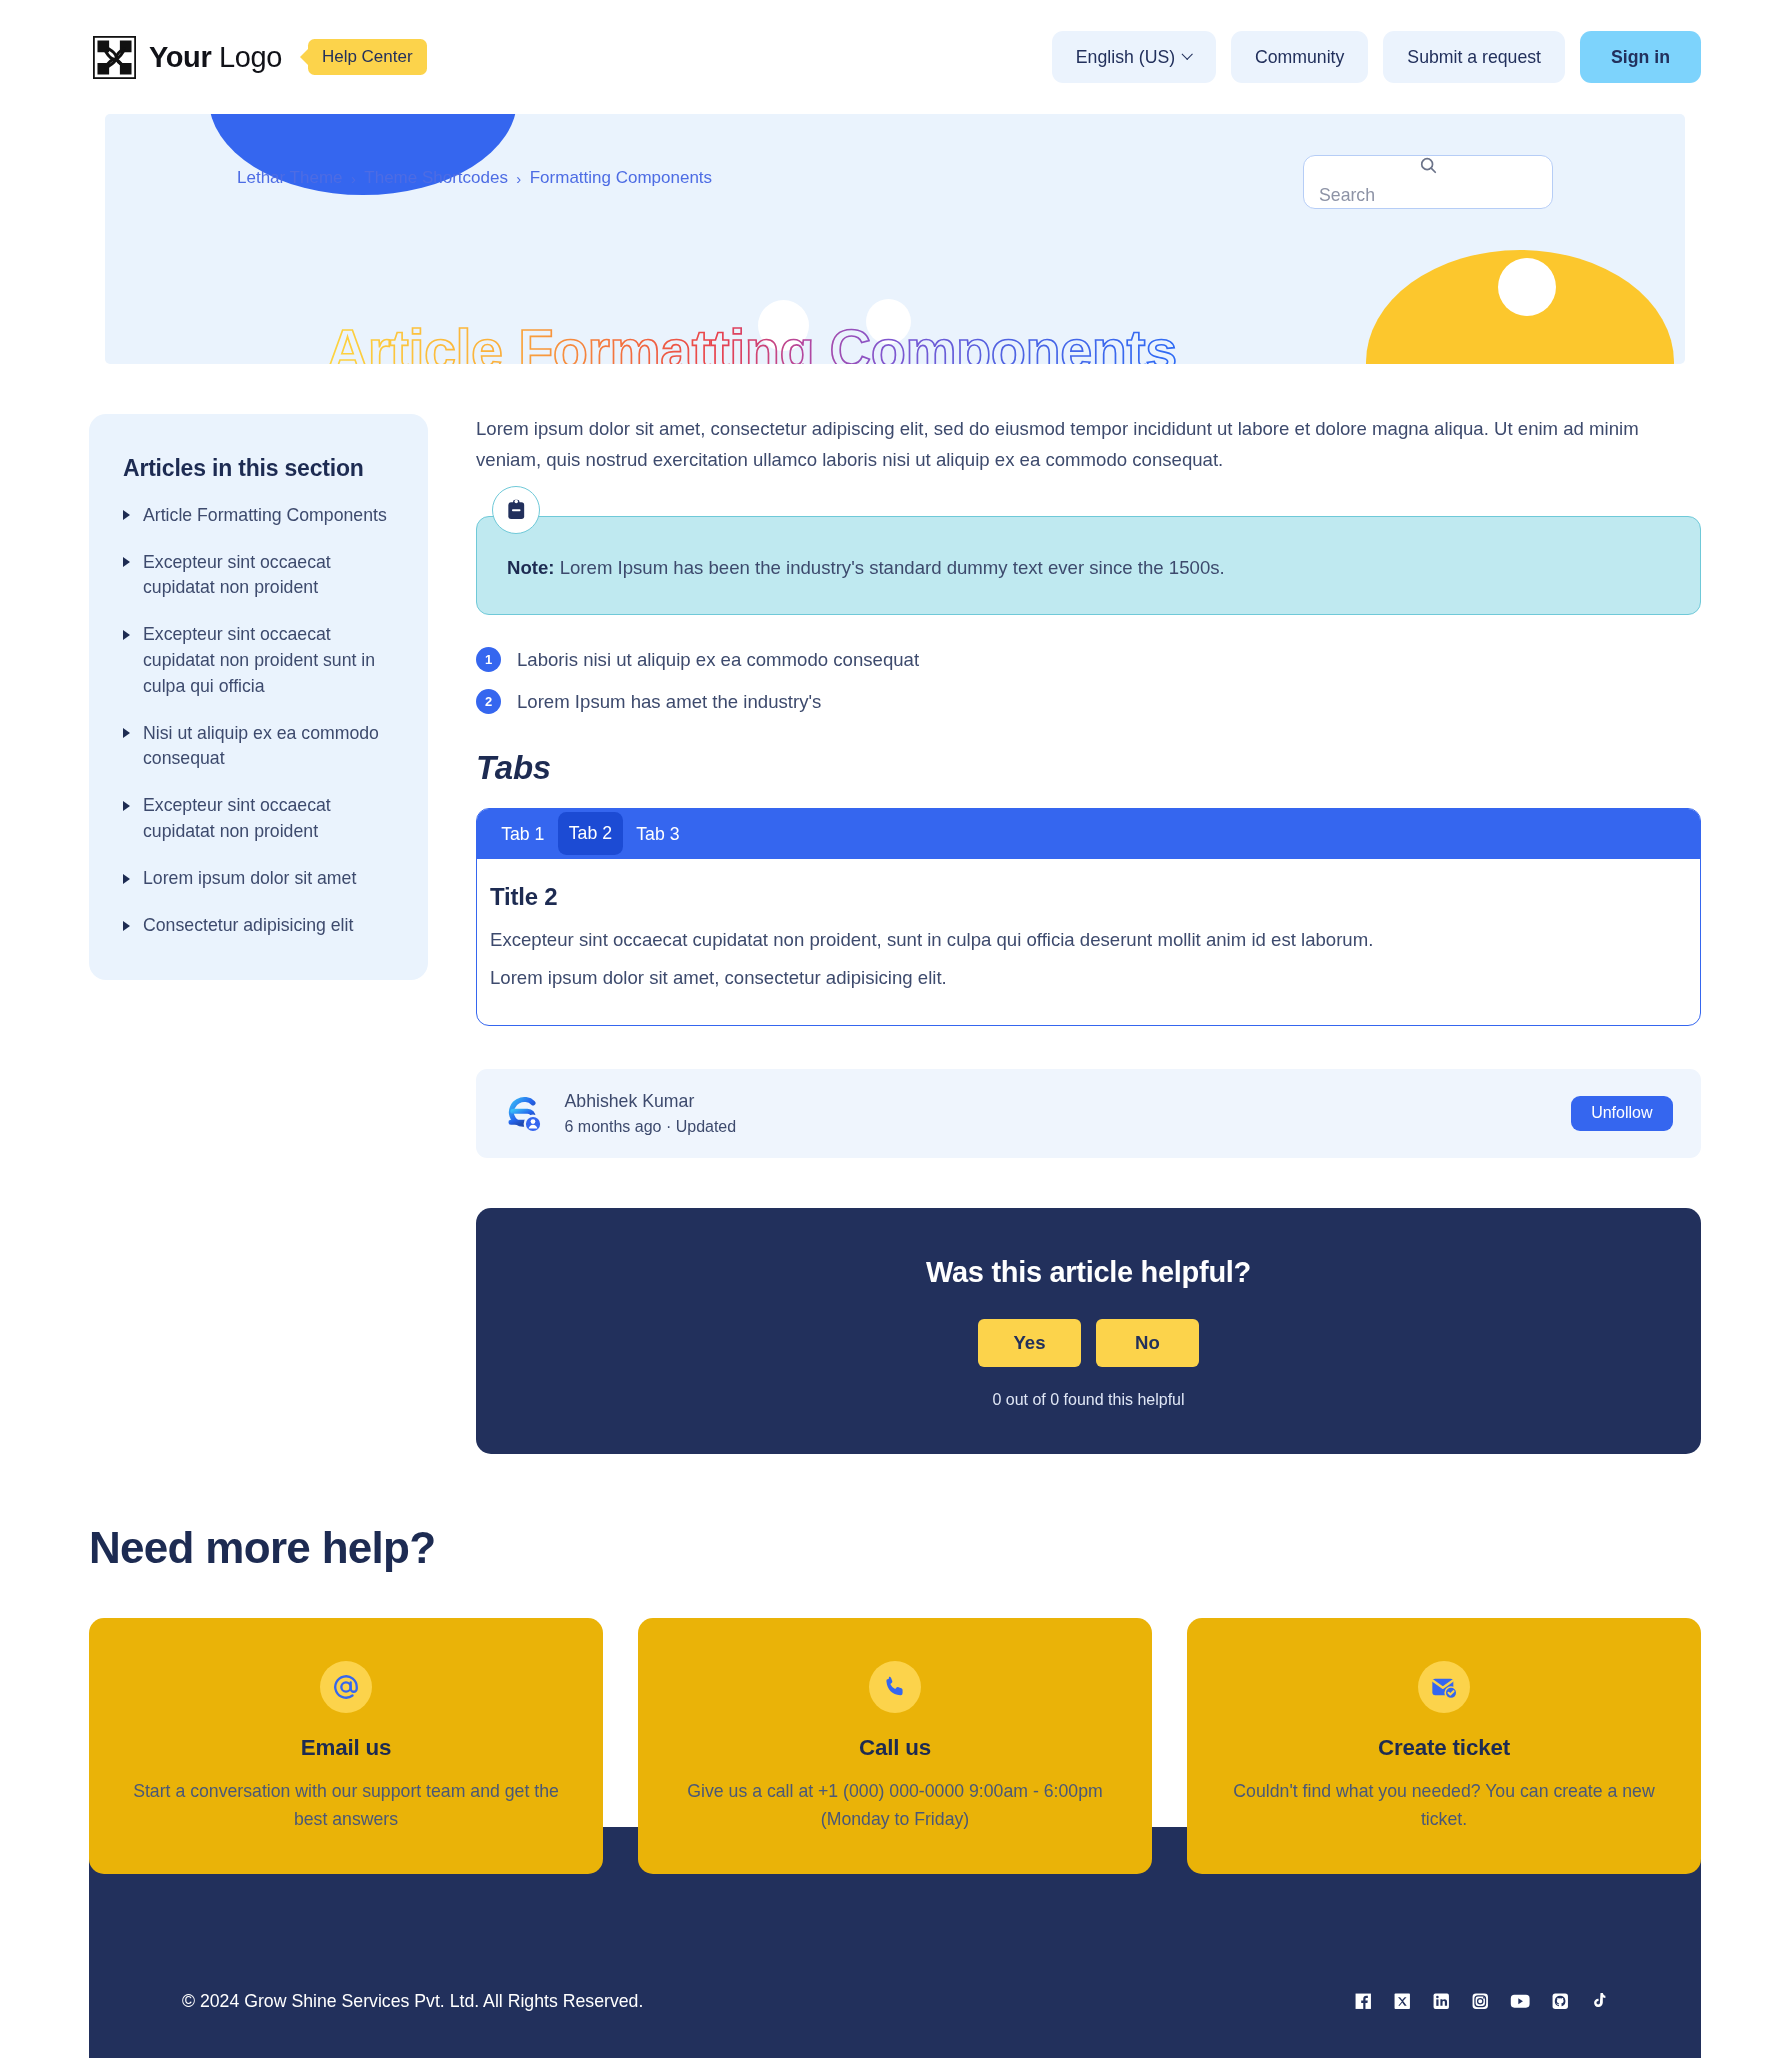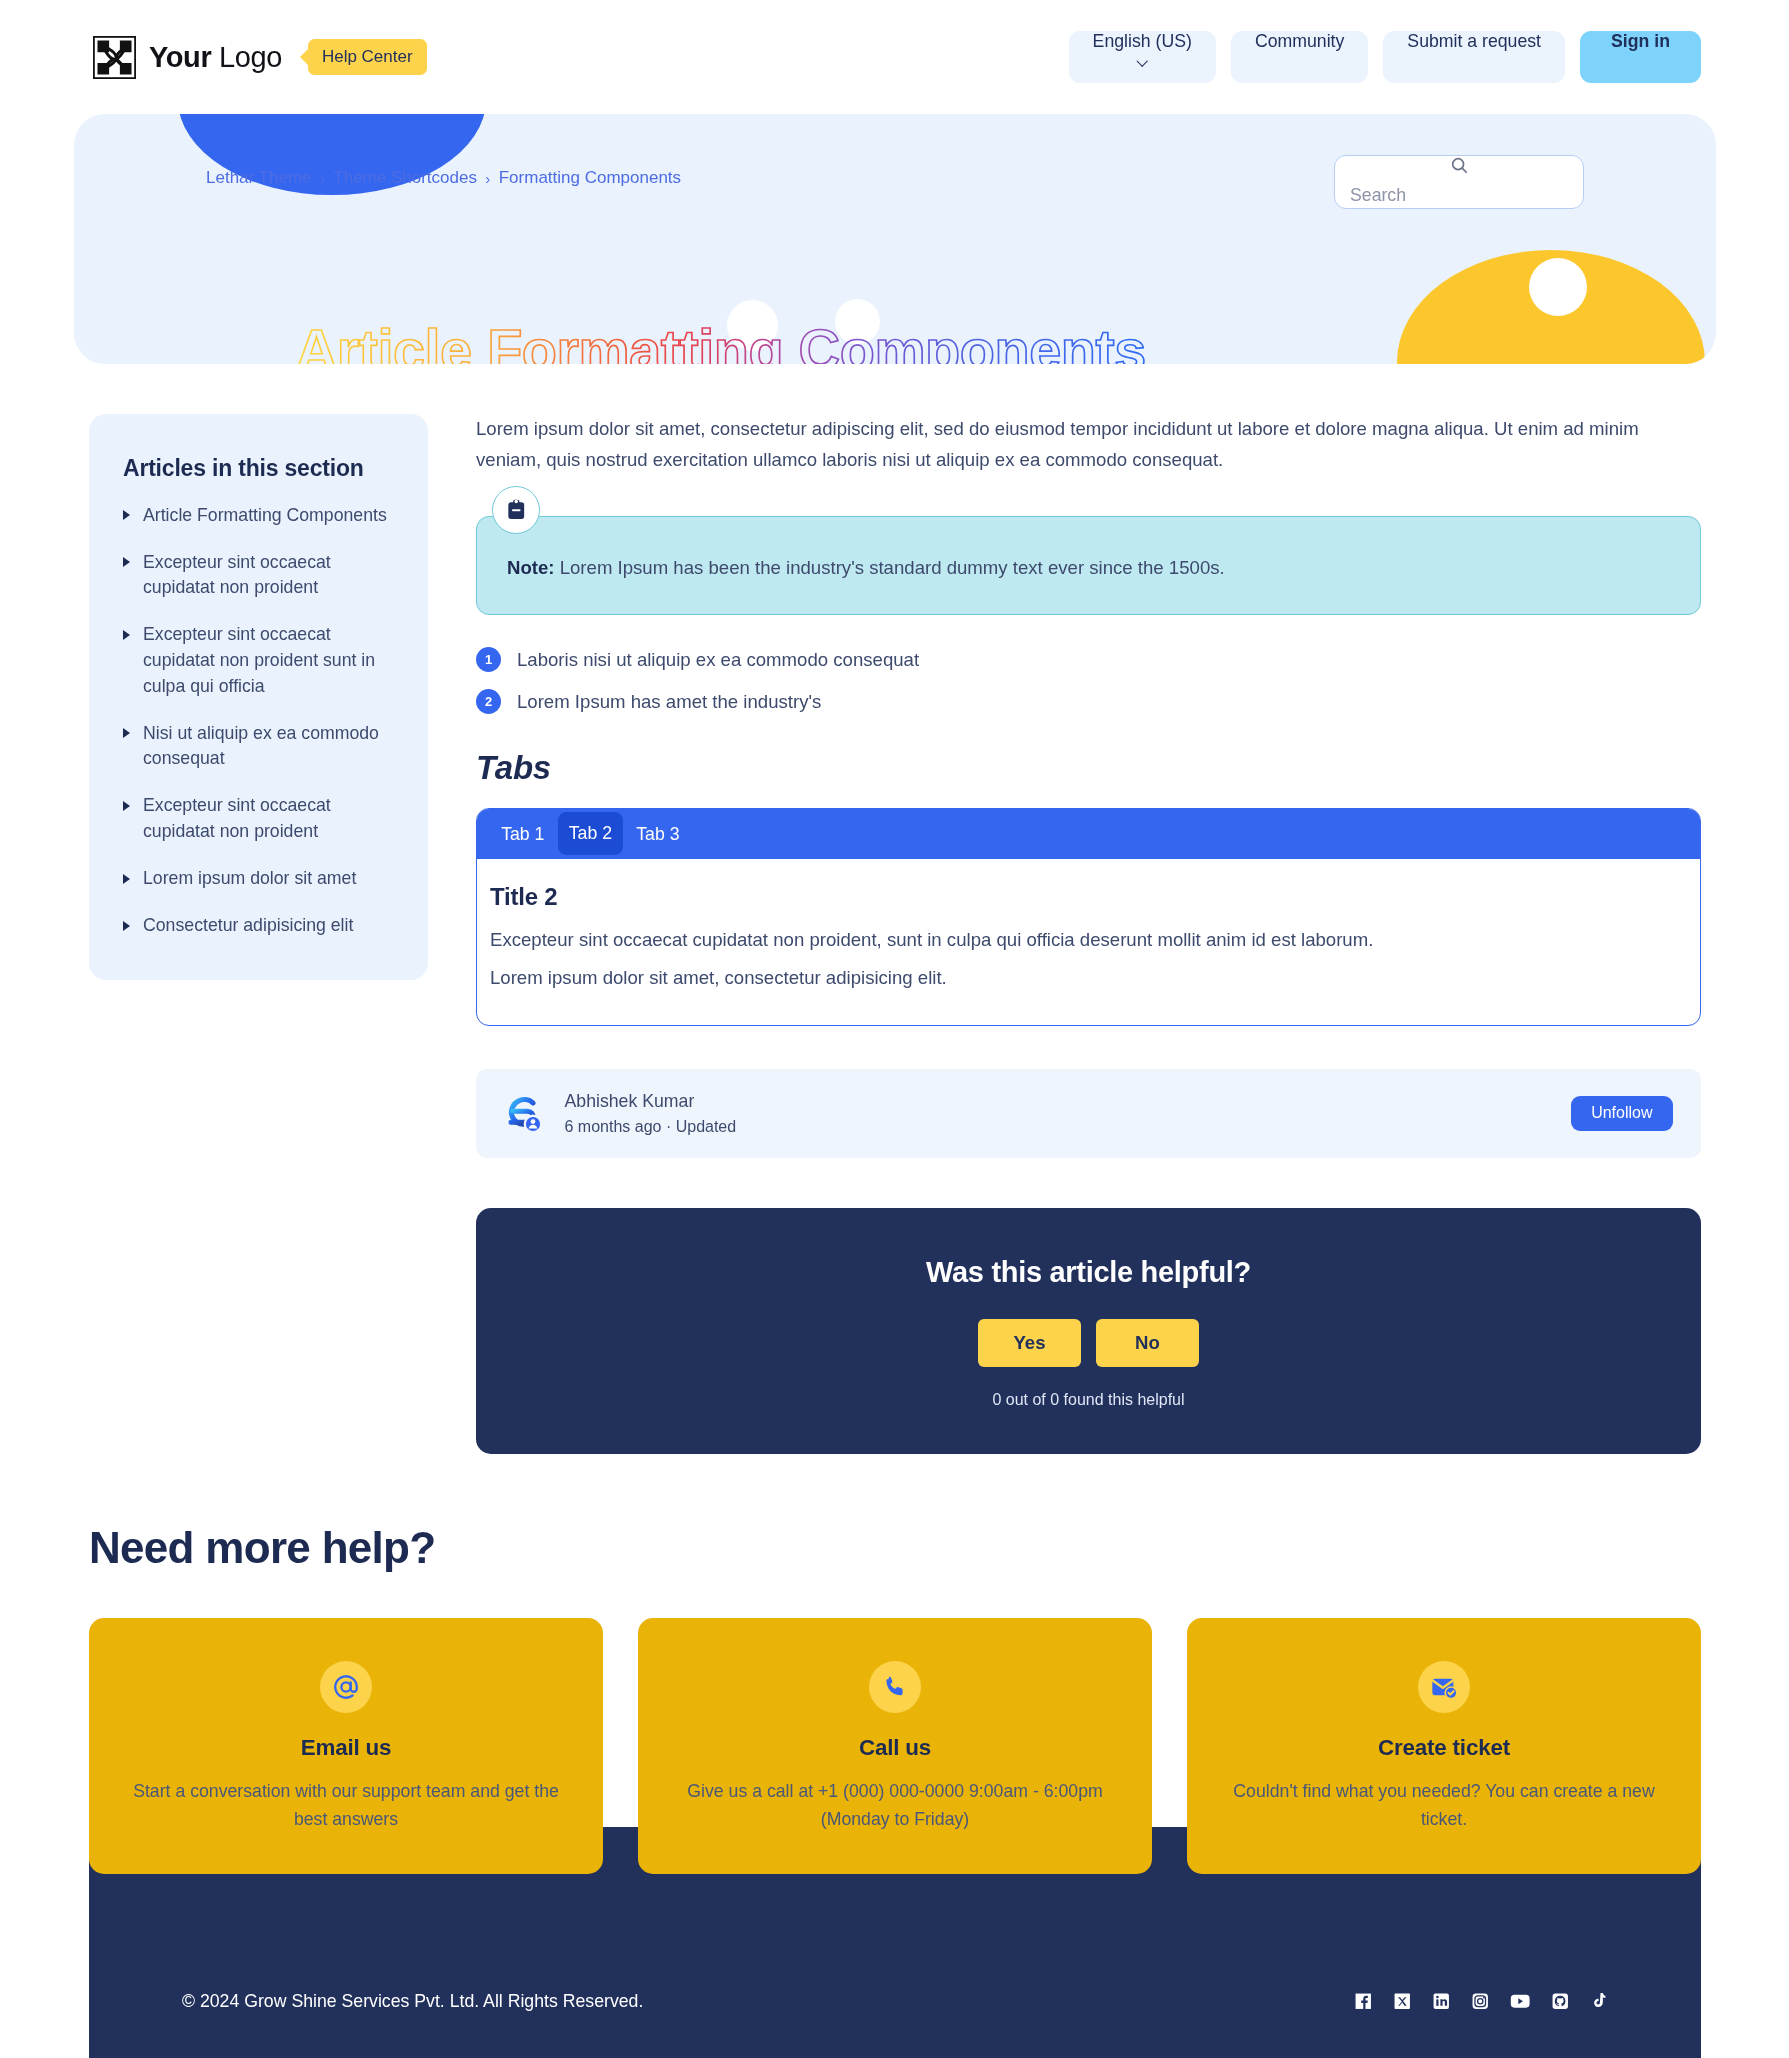--- a/index.html
+++ b/index.html
@@ -54,32 +54,31 @@
     color: #22305c;
     font-size: 17.7px;
     font-family: inherit;
     padding: 0 24px;
     height: 52px;
     display: flex;
     align-items: center;
     gap: 8.4px;
     cursor: pointer;
     white-space: nowrap;
-    flex-direction: column;
   }
   .nav-btn.primary { background: #7dd3fc; font-weight: 600; padding: 0 31px; }
   .caret { display: inline-block; width: 8.4px; height: 8.4px; border-right: 1.9px solid #22305c; border-bottom: 1.9px solid #22305c; transform: rotate(45deg) translate(-1.9px,-1.9px); }
 
   
   .hero {
     position: relative;
-    margin: 0 74px;
+    margin: 0 105px;
     height: 250px;
     background: #eaf3fd;
-    border-radius: 31px;
+    border-radius: 5px;
     overflow: hidden;
   }
   .hero-blue-circle {
     position: absolute;
     width: 308px; height: 191px;
     left: 104px; top: -110px;
     background: #3566ef;
     border-radius: 50%;
   }
   .hero-yellow {

